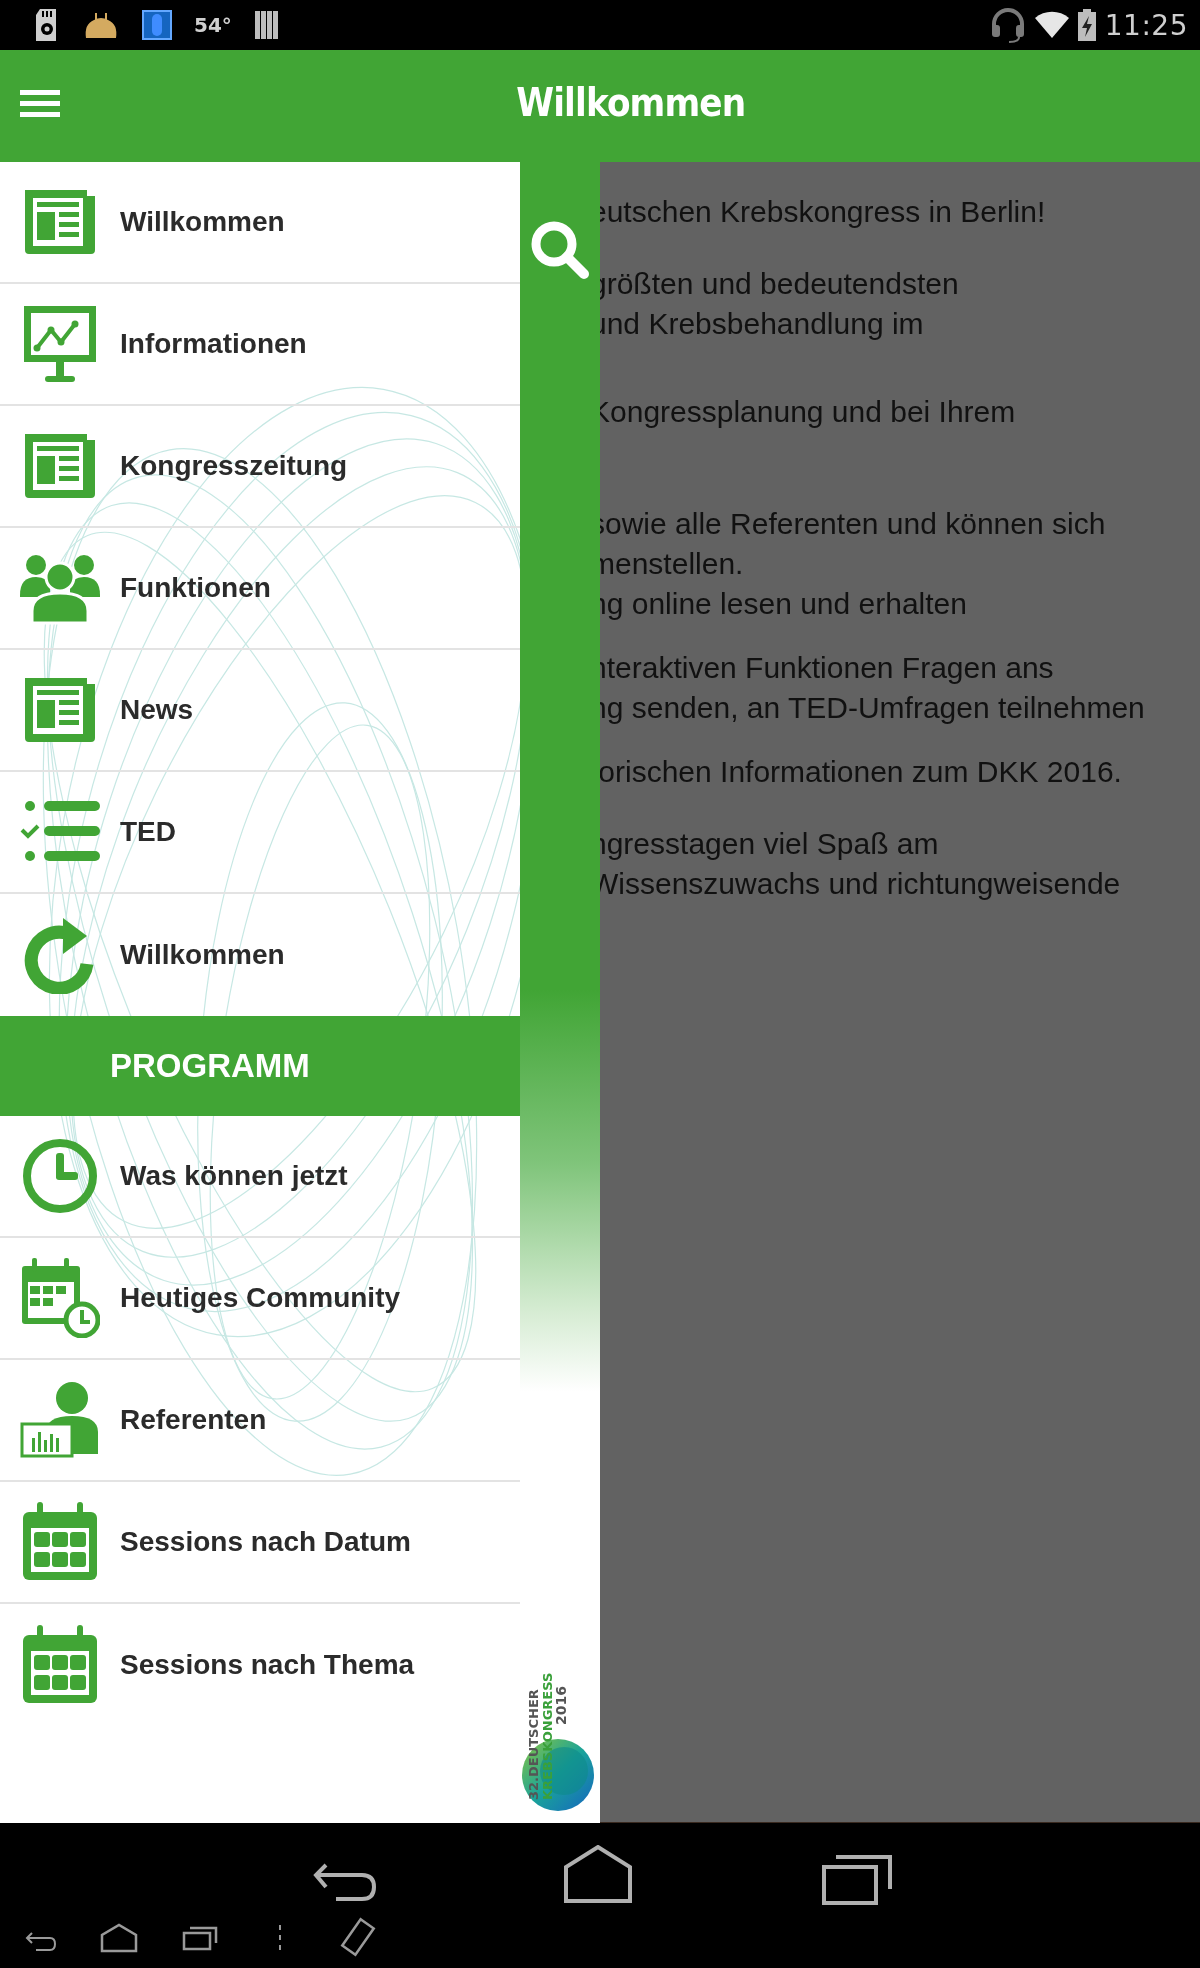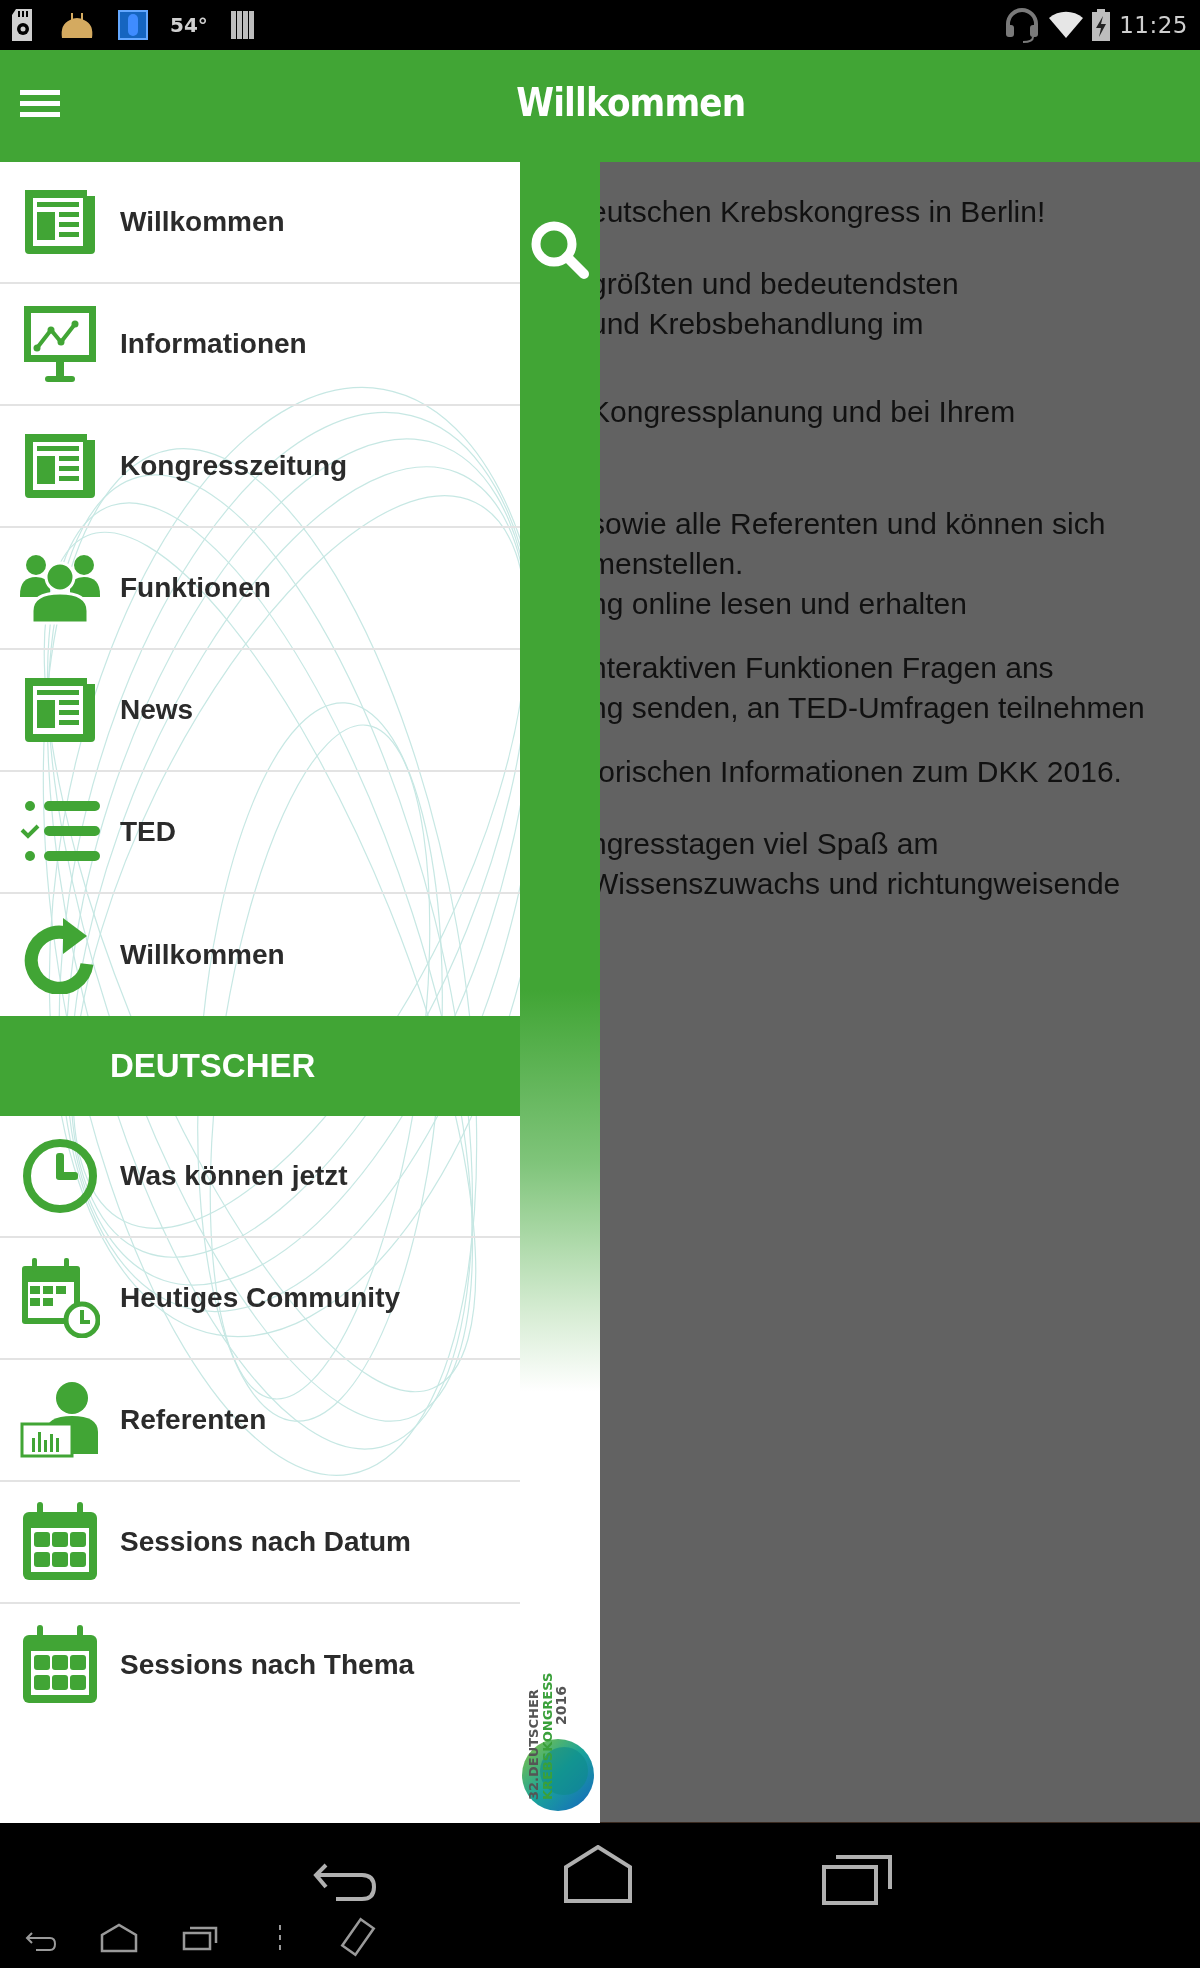--- a/index.html
+++ b/index.html
@@ -1,23 +1,23 @@
 <!DOCTYPE html>
 <html><head>
 <meta charset="utf-8">
 <style>
   * { box-sizing: border-box; margin: 0; padding: 0; }
   html, body { width: 1200px; height: 1968px; overflow: hidden; background: #000; }
   body { position: relative; font-family: "Liberation Sans", "DejaVu Sans", sans-serif; }
 
   
   .statusbar { position: absolute; left: 0; top: 0; width: 1200px; height: 50px; background: #000; }
-  .sb-left { position: absolute; left: 12px; top: 6px; height: 38px; display: flex; align-items: center; gap: 22px; }
+  .sb-left { position: absolute; left: 36px; top: 6px; height: 38px; display: flex; align-items: center; gap: 22px; }
   .sb-right { position: absolute; right: 12px; top: 4px; height: 42px; display: flex; align-items: center; gap: 8px; }
-  .sb-time { color: #cfcfcf; font-size: 23px; font-family: "DejaVu Sans", sans-serif; letter-spacing: 0.5px; }
+  .sb-time { color: #cfcfcf; font-size: 28px; font-family: "DejaVu Sans", sans-serif; letter-spacing: 0.5px; }
   .sb-temp { color: #cfcfcf; font-size: 20px; font-weight: bold; font-family: "DejaVu Sans", sans-serif; }
 
   
   .appbar { position: absolute; left: 0; top: 50px; width: 1200px; height: 112px; background: #41a535; }
   .menu-btn { position: absolute; left: 20px; top: 40px; width: 44px; height: 32px; cursor: pointer; }
   .menu-btn span { display: block; height: 5px; background: #fff; margin-bottom: 6px; width: 40px; }
   .appbar-title { position: absolute; left: 0; right: 0; top: 30px; text-align: center; padding-left: 70px;
     color: #fff; font-size: 39px; font-weight: bold; font-family: "DejaVu Sans", sans-serif; letter-spacing: -1px; transform: scaleX(0.88); }
 
   
@@ -266,21 +266,21 @@
     <div class="nav-icon">
       <svg width="74" height="78" viewBox="0 0 74 78">
           <path d="M64 48 A28 28 0 1 1 46 18" fill="none" stroke="#41a535" stroke-width="13"></path>
           <path d="M40 2 L64 20 L40 38 Z" fill="#41a535"></path>
         </svg>
     </div>
     <span class="nav-label">Willkommen</span>
   </div>
 
   <div class="section-header">
-    <span class="section-label">DEUTSCHER</span>
+    <span class="section-label">PROGRAMM</span>
   </div>
 
   <div class="nav-item">
     <div class="nav-icon">
       <svg width="78" height="78" viewBox="0 0 78 78">
           <circle cx="39" cy="39" r="33" fill="none" stroke="#41a535" stroke-width="8"></circle>
           <rect x="35" y="16" width="8" height="26" rx="3" fill="#41a535"></rect>
           <rect x="35" y="35" width="22" height="8" rx="3" fill="#41a535"></rect>
         </svg>
     </div>

